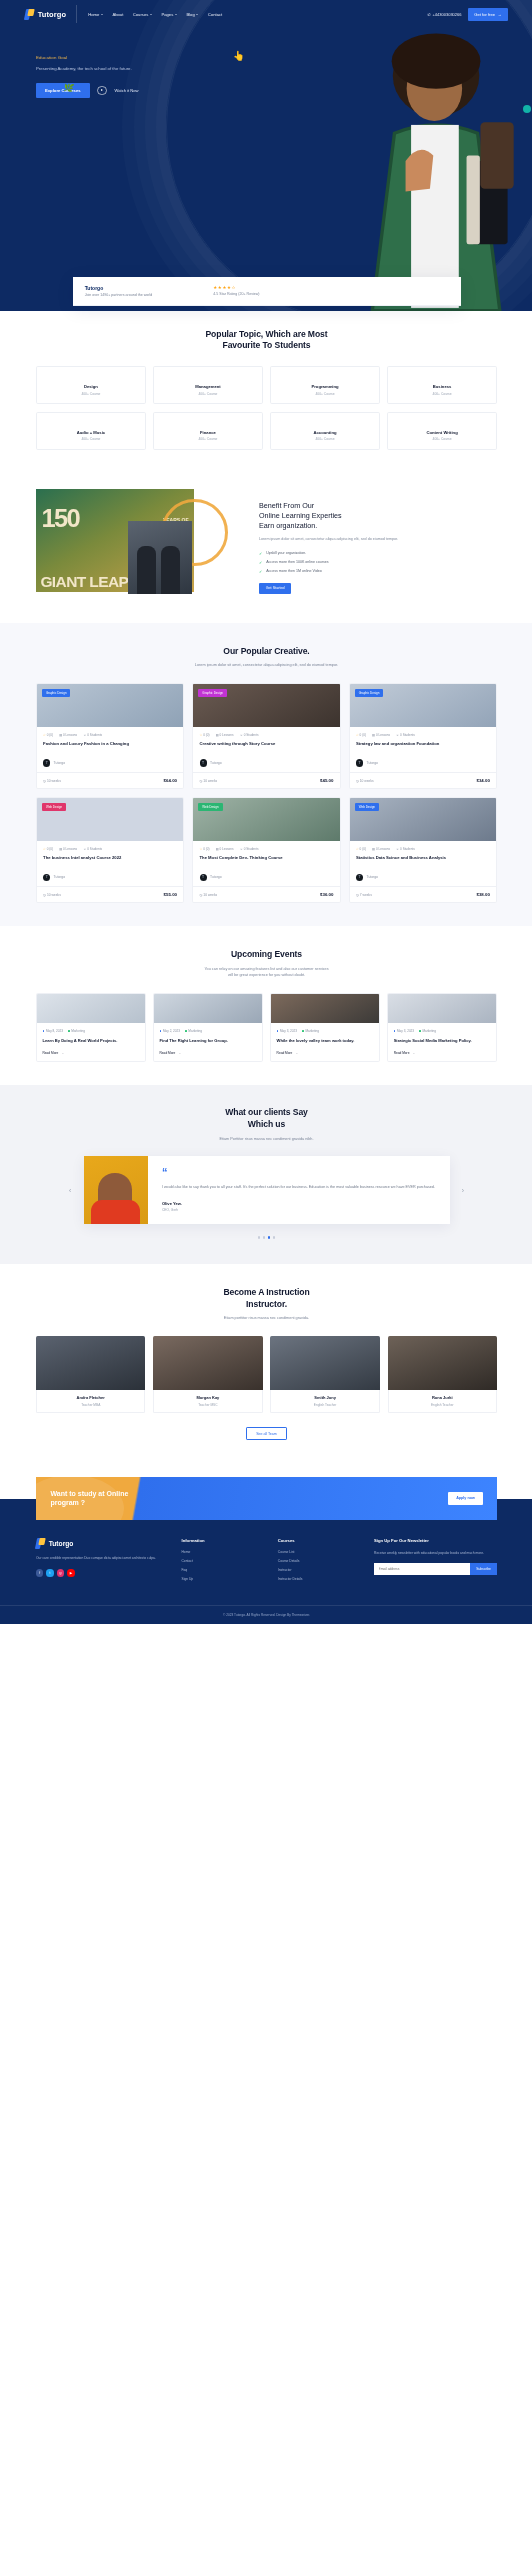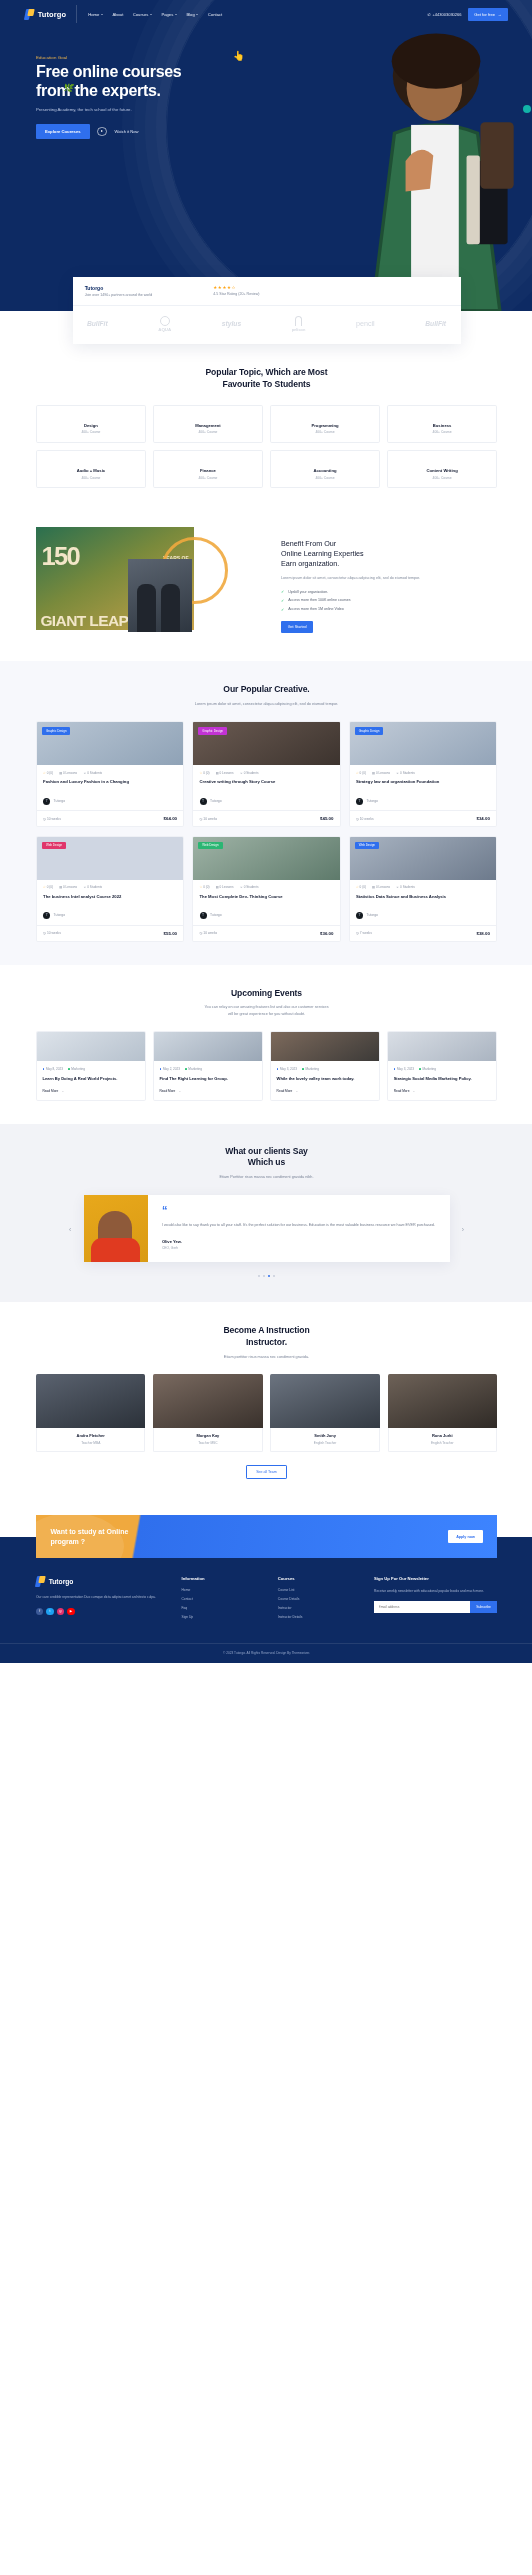--- a/index.html
+++ b/index.html
@@ -53,21 +53,21 @@
   
   .sec{padding:23px 15px}
   .sec-title{font-size:8.6px;font-weight:700;text-align:center;line-height:1.35;color:#11182f;letter-spacing:-0.1px}
   .sec-sub{font-size:3.8px;color:#7b8598;text-align:center;margin-top:5px;line-height:1.7}
   
   .topics{display:grid;grid-template-columns:repeat(4,1fr);gap:7.2px;margin-top:14.4px}
   .topic{border:0.6px solid #eceff4;border-radius:1.7px;height:38px;display:flex;flex-direction:column;align-items:center;justify-content:flex-end;padding-bottom:7.2px;background:#fff}
   .topic .tname{font-size:4.2px;font-weight:700;color:#11182f}
   .topic .tcount{font-size:3.3px;color:#9aa3b2;margin-top:2.8px}
   
-  .benefit{display:flex;gap:31px;align-items:center;padding:16.6px 0}
+  .benefit{display:flex;gap:9px;align-items:center;padding:16.6px 0}
   .benefit-media{position:relative;width:214px;height:117px;flex:0 0 214px}
   .bm-main{position:absolute;left:0;top:0;width:158px;height:103px;background:linear-gradient(150deg,#2a6f4f,#7a8a3c 45%,#caa349);overflow:hidden}
   .bm-main .giant{position:absolute;left:4.4px;bottom:3.3px;color:#f2e6c8;font-size:15.5px;font-weight:700;letter-spacing:-0.6px;line-height:.88}
   .bm-main .yrs{position:absolute;right:5.5px;top:29px;color:#f2e6c8;font-size:5px;font-weight:700;line-height:1}
   .bm-circle{position:absolute;left:125px;top:10px;width:67px;height:67px;border:3.9px solid #f0a93e;border-radius:50%;opacity:.9}
   .bm-sub{position:absolute;left:92px;top:32px;width:64px;height:73px;background:linear-gradient(160deg,#5b6470,#2e3640);overflow:hidden}
   .bm-sub .fig{position:absolute;bottom:0;width:19px;height:48px;background:#20252d;border-radius:7.8px 7.8px 0 0}
   .bm-sub .f1{left:9px}.bm-sub .f2{left:33px}
   .benefit-copy{flex:1}
   .benefit-copy h2{font-size:7.2px;font-weight:400;line-height:1.38;color:#11182f}
@@ -211,24 +211,20 @@
       <rect x="238" y="250" width="66" height="150" rx="5" fill="#14161c"></rect>
       <rect x="230" y="240" width="24" height="160" rx="4" fill="#d9d2c4"></rect>
       <path d="M120 250 q25 -35 50 -10 l-6 60 -44 5z" fill="#c98a5d"></path>
       <rect x="255" y="180" width="60" height="120" rx="8" fill="#4a3426"></rect>
     </svg>
   </div>
   <div class="teal-dot"></div>
 
   <div class="hero-inner">
     <div class="eyebrow">Education Goal</div>
-    <h1>
-      <span>Free online courses</span><br>
-      <span>from the experts.</span>
-    </h1>
     <p class="sub">Presenting Academy, the tech school of the future.</p>
     <div class="hero-cta">
       <button class="btn-explore">Explore Coureses</button>
       <div class="play">
           <i></i>
         </div>
       <span class="watch">Watch it Now</span>
     </div>
   </div>
 </section>
@@ -236,28 +232,20 @@
 <div class="partner-card">
   <div class="pc-top">
     <div>
       <div class="pc-name">Tutorgo</div>
       <div class="pc-sub">Join over 1490+ partners around the world</div>
     </div>
     <div class="pc-stars">
       <div class="stars">★★★★☆</div>
       <div class="pc-rating">4.5 Star Rating (20+ Review)</div>
     </div>
-  </div>
-  <div class="pc-logos">
-    <div class="brand"><span>BullFit</span></div>
-    <div class="brand aqua"><div class="ring"></div><span>AQUA</span></div>
-    <div class="brand"><span>stylus</span></div>
-    <div class="brand pelican"><div class="hook"></div><span>pelicon</span></div>
-    <div class="brand pencil"><span>pencil</span></div>
-    <div class="brand"><span>BullFit</span></div>
   </div>
 </div>
 
 <section class="sec">
   <div class="wrap">
     <h2 class="sec-title">
       <span>Popular Topic, Which are Most</span><br>
       <span>Favourite To Students</span>
     </h2>
     <div class="topics">

